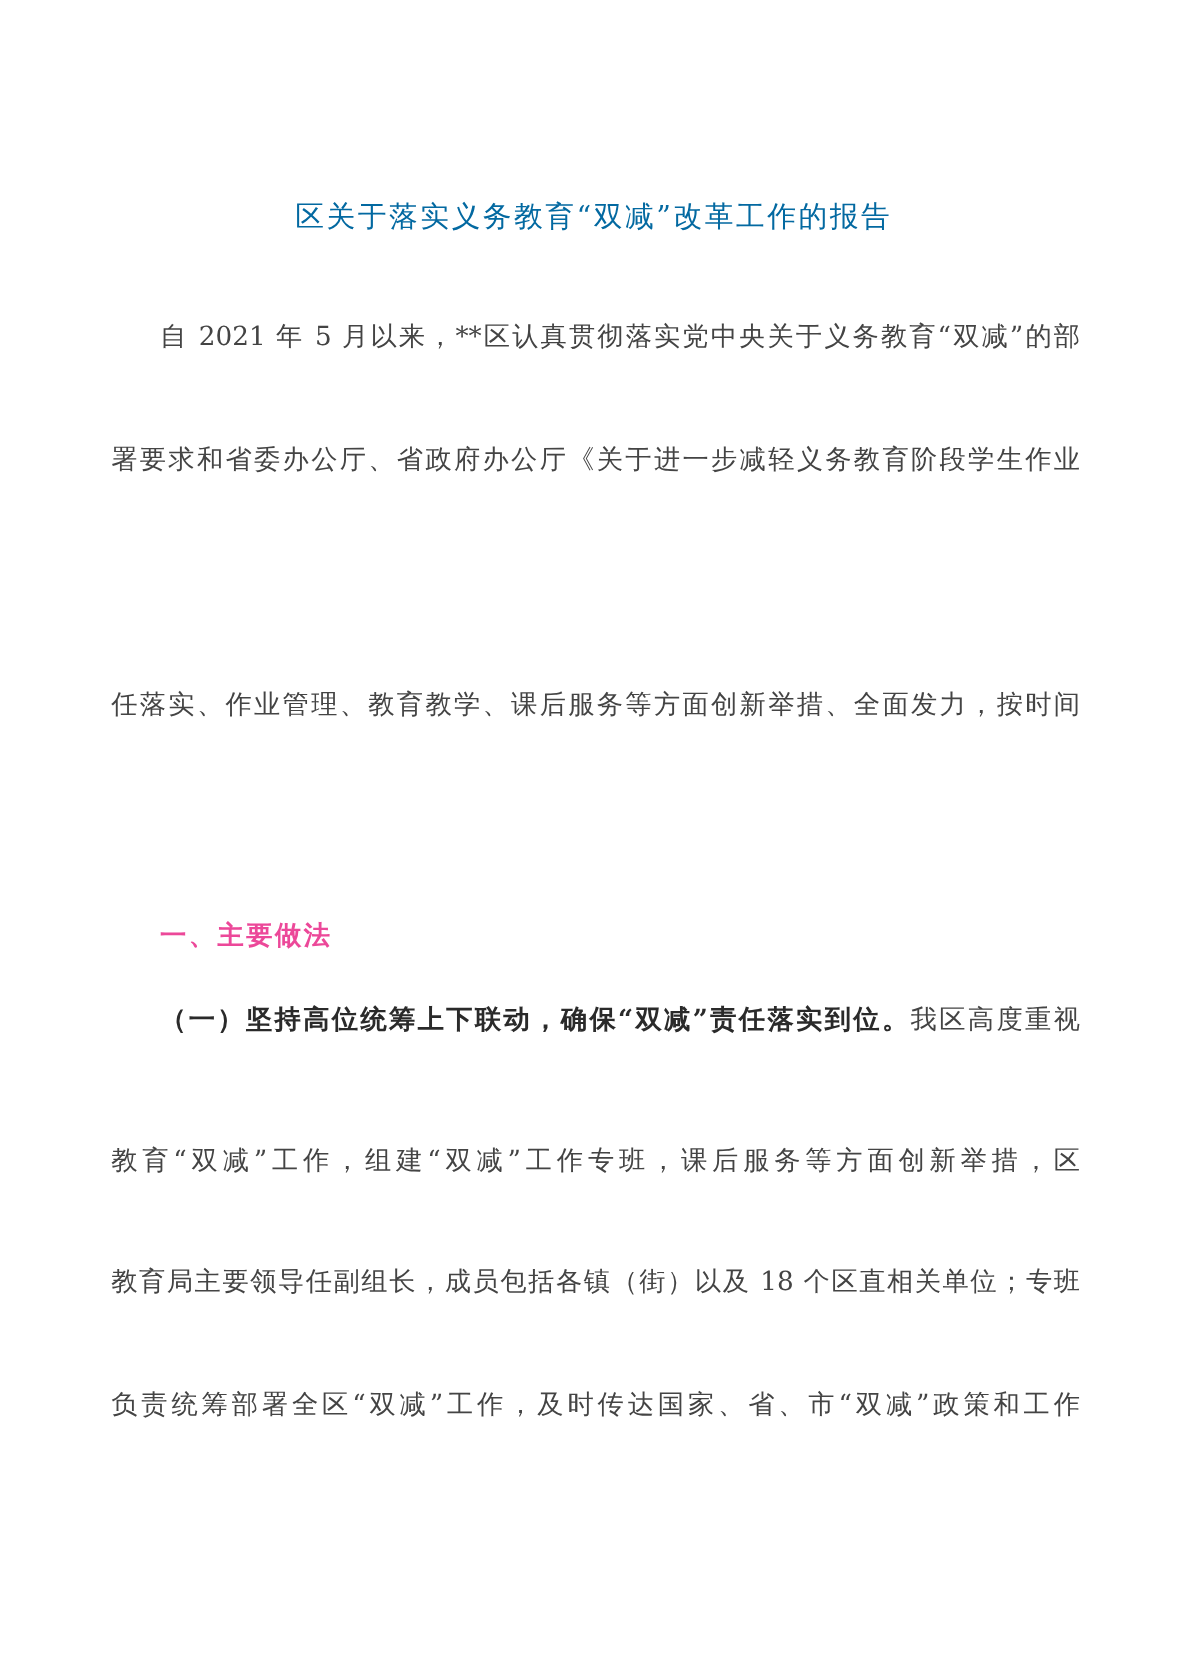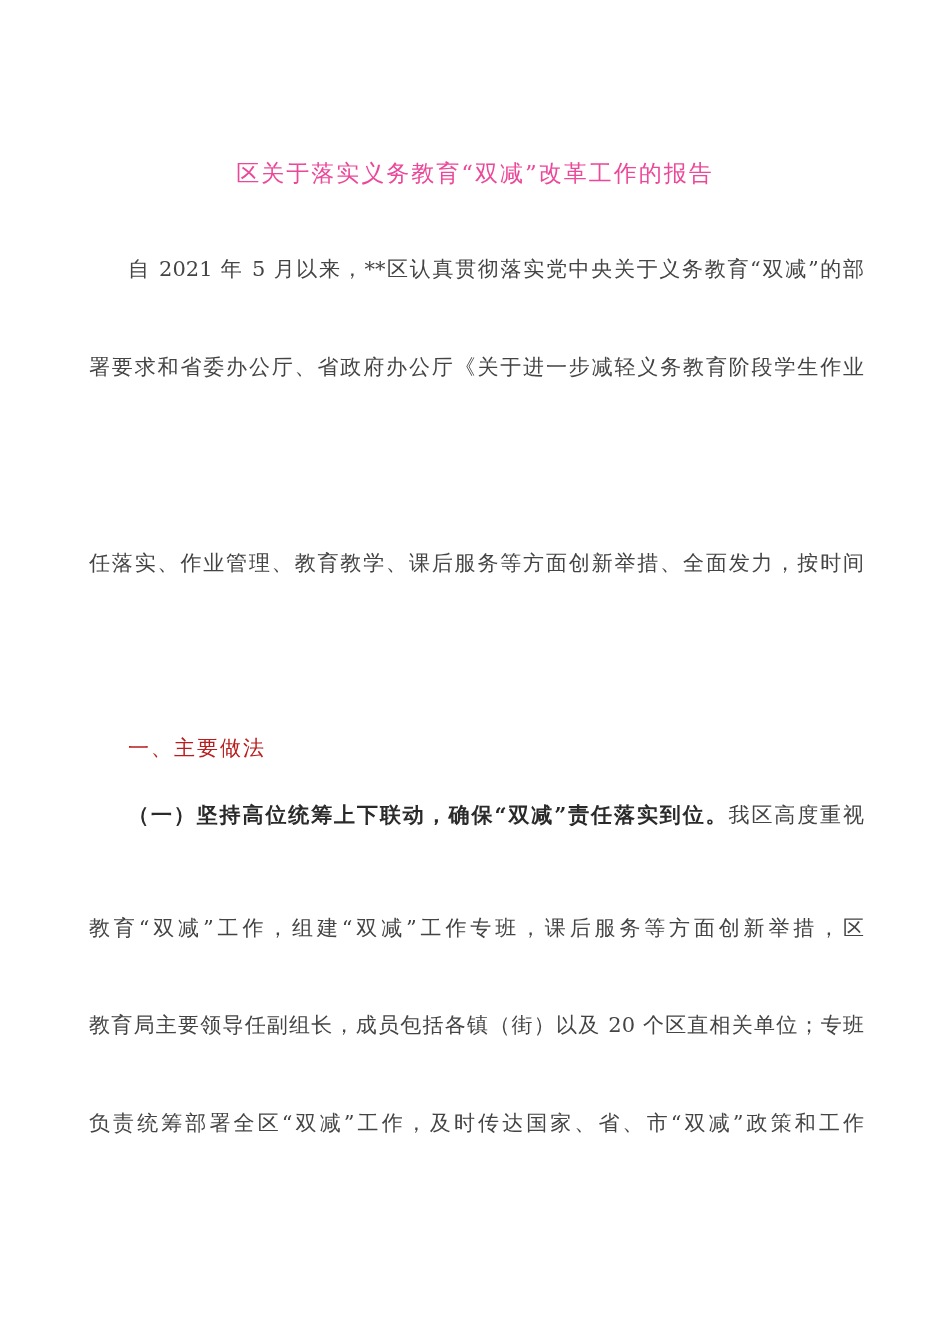--- a/index.html
+++ b/index.html
@@ -24,21 +24,21 @@
       background: #ffffff;
     }
     .title {
       position: absolute;
       left: 0;
       top: 158px;
       width: 950px;
       text-align: center;
       font-size: 23px;
       letter-spacing: 2px;
-      color: #ec4899;
+      color: #0369a1;
       font-weight: normal;
       white-space: nowrap;
     }
     .line {
       position: absolute;
       left: 89px;
       width: 775px;
       font-size: 21px;
       height: 30px;
       line-height: 30px;
@@ -54,22 +54,22 @@
     .indent {
       left: 128px;
       width: 736px;
     }
     .heading {
       position: absolute;
       left: 128px;
       font-size: 21px;
       height: 30px;
       line-height: 30px;
-      font-weight: normal;
-      color: #b91c1c;
+      font-weight: bold;
+      color: #ec4899;
       letter-spacing: 2px;
       white-space: nowrap;
     }
     .bold {
       font-weight: bold;
       color: #2a2a2a;
     }
   </style>
 </head>
 <body>
@@ -81,16 +81,16 @@
   <div class="line indent" style="top:254px;">自 2021 年 5 月以来，**区认真贯彻落实党中央关于义务教育“双减”的部</div>
   <div class="line" style="top:352px;">署要求和省委办公厅、省政府办公厅《关于进一步减轻义务教育阶段学生作业</div>
   <div class="line" style="top:548px;">任落实、作业管理、教育教学、课后服务等方面创新举措、全面发力，按时间</div>
 
   <div class="heading" style="top:733px;">一、主要做法</div>
 
   <div class="line indent" style="top:800px;">
     <span class="bold">（一）坚持高位统筹上下联动，确保“双减”责任落实到位。</span><span>我区高度重视</span>
   </div>
   <div class="line" style="top:913px;">教育“双减”工作，组建“双减”工作专班，课后服务等方面创新举措，区</div>
-  <div class="line" style="top:1010px;">教育局主要领导任副组长，成员包括各镇（街）以及 20 个区直相关单位；专班</div>
+  <div class="line" style="top:1010px;">教育局主要领导任副组长，成员包括各镇（街）以及 18 个区直相关单位；专班</div>
   <div class="line" style="top:1108px;">负责统筹部署全区“双减”工作，及时传达国家、省、市“双减”政策和工作</div>
 
 </div>
 
 </body></html>

